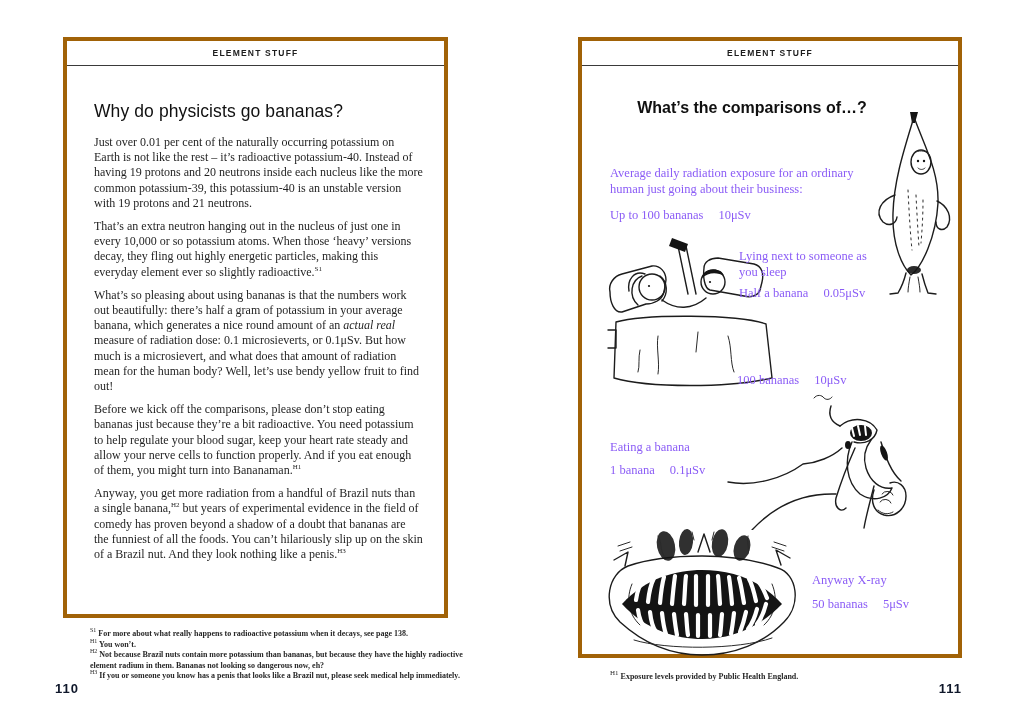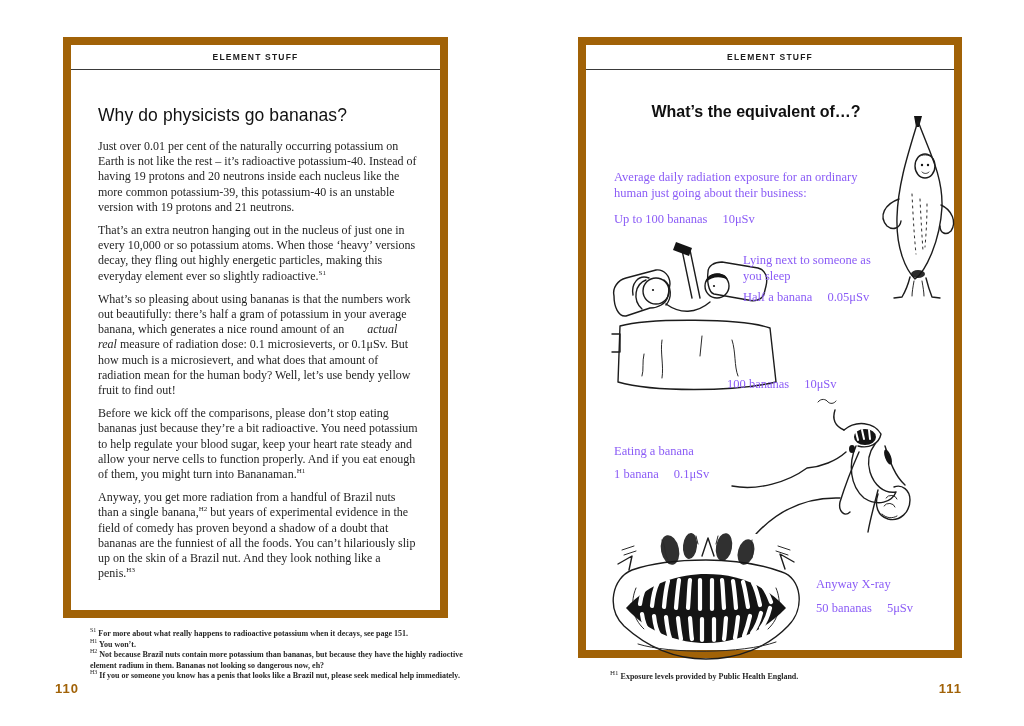--- a/index.html
+++ b/index.html
@@ -2,48 +2,48 @@
 <html><head>
 <meta charset="utf-8">
 <style>
   html,body{margin:0;padding:0;}
   body{
     width:1024px;height:726px;background:#ffffff;position:relative;
     font-family:"Liberation Serif","DejaVu Serif",serif;color:#1f1f1f;
     overflow:hidden;
   }
   .page-frame{
-    position:absolute;border:8px solid #a16207;background:#fff;box-sizing:border-box;
+    position:absolute;border:4px solid #a16207;background:#fff;box-sizing:border-box;
   }
   #left-frame{left:63px;top:37px;width:385px;height:581px;}
   #right-frame{left:578px;top:37px;width:384px;height:621px;}
   .running-head{
     height:24px;line-height:25px;border-bottom:1.5px solid #3a3a3a;text-align:center;
     font-family:"Liberation Sans","DejaVu Sans",sans-serif;font-size:8.5px;font-weight:bold;
     letter-spacing:1.2px;color:#1d1d1d;
   }
   
   .lp-title{
     margin:35px 18px 0 27px;
     font-family:"Liberation Sans","DejaVu Sans",sans-serif;
     font-size:17.5px;font-weight:normal;letter-spacing:0.1px;color:#101010;
   }
   .lp-body{margin:13px 21px 0 27px;font-size:12px;line-height:15.2px;text-align:left;}
   .lp-body p{margin:0 0 8px 0;}
   sup.fn{font-size:7px;vertical-align:super;line-height:0;font-weight:normal;letter-spacing:0;}
-  em{margin-left:20px;}
+  em{}
   .footnotes{
     position:absolute;left:90px;top:629px;width:378px;
     font-size:8px;line-height:10.6px;color:#272727;font-weight:bold;
   }
   .footnotes sup.fn{font-size:6px;}
   .page-num{
     position:absolute;top:681px;
     font-family:"Liberation Sans","DejaVu Sans",sans-serif;font-size:13px;font-weight:bold;
-    letter-spacing:1px;color:#a16207;text-align:right;
+    letter-spacing:1px;color:#0f172a;text-align:right;
   }
   #page-num-left{left:55px;}
   #page-num-right{right:62px;}
   
   .rp-title{
     position:absolute;left:20px;top:58px;width:300px;text-align:center;
     font-family:"Liberation Sans","DejaVu Sans",sans-serif;
     font-size:16px;font-weight:bold;color:#101010;margin:0;
   }
   .rp-text{position:absolute;font-size:12.5px;line-height:16px;color:#8b5cf6;}
@@ -65,32 +65,32 @@
   <div class="lp-body">
     <p><span>Just over 0.01 per cent of the naturally occurring potassium on Earth is not like the rest – it’s radioactive potassium-40. Instead of having 19 protons and 20 neutrons inside each nucleus like the more common potassium-39, this potassium-40 is an unstable version with 19 protons and 21 neutrons.</span><sup class="fn"></sup></p>
     <p><span>That’s an extra neutron hanging out in the nucleus of just one in every 10,000 or so potassium atoms. When those ‘heavy’ versions decay, they fling out highly energetic particles, making this everyday element ever so slightly radioactive.</span><sup class="fn">S1</sup></p>
     <p><span>What’s so pleasing about using bananas is that the numbers work out beautifully: there’s half a gram of potassium in your average banana, which generates a nice round amount of an </span><em>actual real</em><span> measure of radiation dose: 0.1 microsieverts, or 0.1μSv. But how much is a microsievert, and what does that amount of radiation mean for the human body? Well, let’s use bendy yellow fruit to find out!</span></p>
     <p><span>Before we kick off the comparisons, please don’t stop eating bananas just because they’re a bit radioactive. You need potassium to help regulate your blood sugar, keep your heart rate steady and allow your nerve cells to function properly. And if you eat enough of them, you might turn into Bananaman.</span><sup class="fn">H1</sup></p>
     <p><span>Anyway, you get more radiation from a handful of Brazil nuts than a single banana,</span><sup class="fn">H2</sup><span> but years of experimental evidence in the field of comedy has proven beyond a shadow of a doubt that bananas are the funniest of all the foods. You can’t hilariously slip up on the skin of a Brazil nut. And they look nothing like a penis.</span><sup class="fn">H3</sup></p>
   </div>
 </div>
 
 <div class="footnotes">
-  <div><sup class="fn">S1</sup> <span>For more about what really happens to radioactive potassium when it decays, see page 151.</span></div>
+  <div><sup class="fn">S1</sup> <span>For more about what really happens to radioactive potassium when it decays, see page 138.</span></div>
   <div><sup class="fn">H1</sup> <span>You won’t.</span></div>
   <div><sup class="fn">H2</sup> <span>Not because Brazil nuts contain more potassium than bananas, but because they have the highly radioctive element radium in them. Bananas not looking so dangerous now, eh?</span></div>
   <div><sup class="fn">H3</sup> <span>If you or someone you know has a penis that looks like a Brazil nut, please seek medical help immediately.</span></div>
 </div>
 <div class="page-num" id="page-num-left">110</div>
 
 <div class="page-frame" id="right-frame">
   <div class="running-head">
     <span>ELEMENT STUFF</span>
   </div>
-  <h2 class="rp-title">What’s the equivalent of…?</h2>
+  <h2 class="rp-title">What’s the comparisons of…?</h2>
 
   <svg class="illu" style="left:282px;top:64px;" width="100" height="190" viewBox="0 0 100 190">
     <path class="ink-fill" d="M46,7 L54,7 L51,18 L48,18 Z"></path>
     <path class="ink" d="M50,12 C40,45 30,75 29,108 C28,140 38,161 47,170 C58,162 72,132 74,98 C75,66 60,40 50,12 Z"></path>
     <ellipse class="ink" cx="57" cy="57" rx="10" ry="12"></ellipse>
     <path class="ink-thin" d="M50,48 C54,45 61,45 65,49"></path>
     <circle class="ink-fill" cx="54" cy="56" r="1.2"></circle>
       <circle class="ink-fill" cx="60" cy="56" r="1.2"></circle>
     <path class="ink-thin" d="M54,63 C56,65 59,65 61,63"></path>
     <path class="ink-thin" style="stroke-dasharray:2 4" d="M44,85 C45,105 46,125 48,145 M52,90 C53,110 54,128 55,142 M59,95 C59,112 58,126 57,138"></path>
@@ -122,21 +122,21 @@
     <path class="ink" d="M16,92 C44,84 138,84 166,94 L172,148 C130,158 48,158 14,148 Z"></path>
     <path class="ink-thin" d="M58,106 C56,118 60,132 58,144 M98,102 L96,122 M128,106 C132,118 130,132 134,142 M40,120 C38,128 40,136 38,142"></path>
     <path class="ink" d="M8,100 L16,100 L16,118 L8,118"></path>
   </svg>
 
   <div class="rp-text" style="left:157px;top:207px;width:142px;">Lying next to someone as you sleep</div>
   <div class="rp-text dose-row" style="left:157px;top:244px;">
     <span>Half a banana</span><span class="dose-val">0.05μSv</span>
   </div>
 
-  <div class="rp-text dose-row" style="left:141px;top:331px;">
+  <div class="rp-text dose-row" style="left:155px;top:331px;">
     <span>100 bananas</span><span class="dose-val">10μSv</span>
   </div>
 
   <div class="rp-text" style="left:28px;top:398px;width:140px;">Eating a banana</div>
   <div class="rp-text dose-row" style="left:28px;top:421px;">
     <span>1 banana</span><span class="dose-val">0.1μSv</span>
   </div>
 
   <svg class="illu" style="left:142px;top:349px;" width="190" height="140" viewBox="0 0 190 140">
     <path class="ink-thin" d="M90,8 c3,-4 8,-3 10,0 c2,2 6,2 8,-1"></path>

